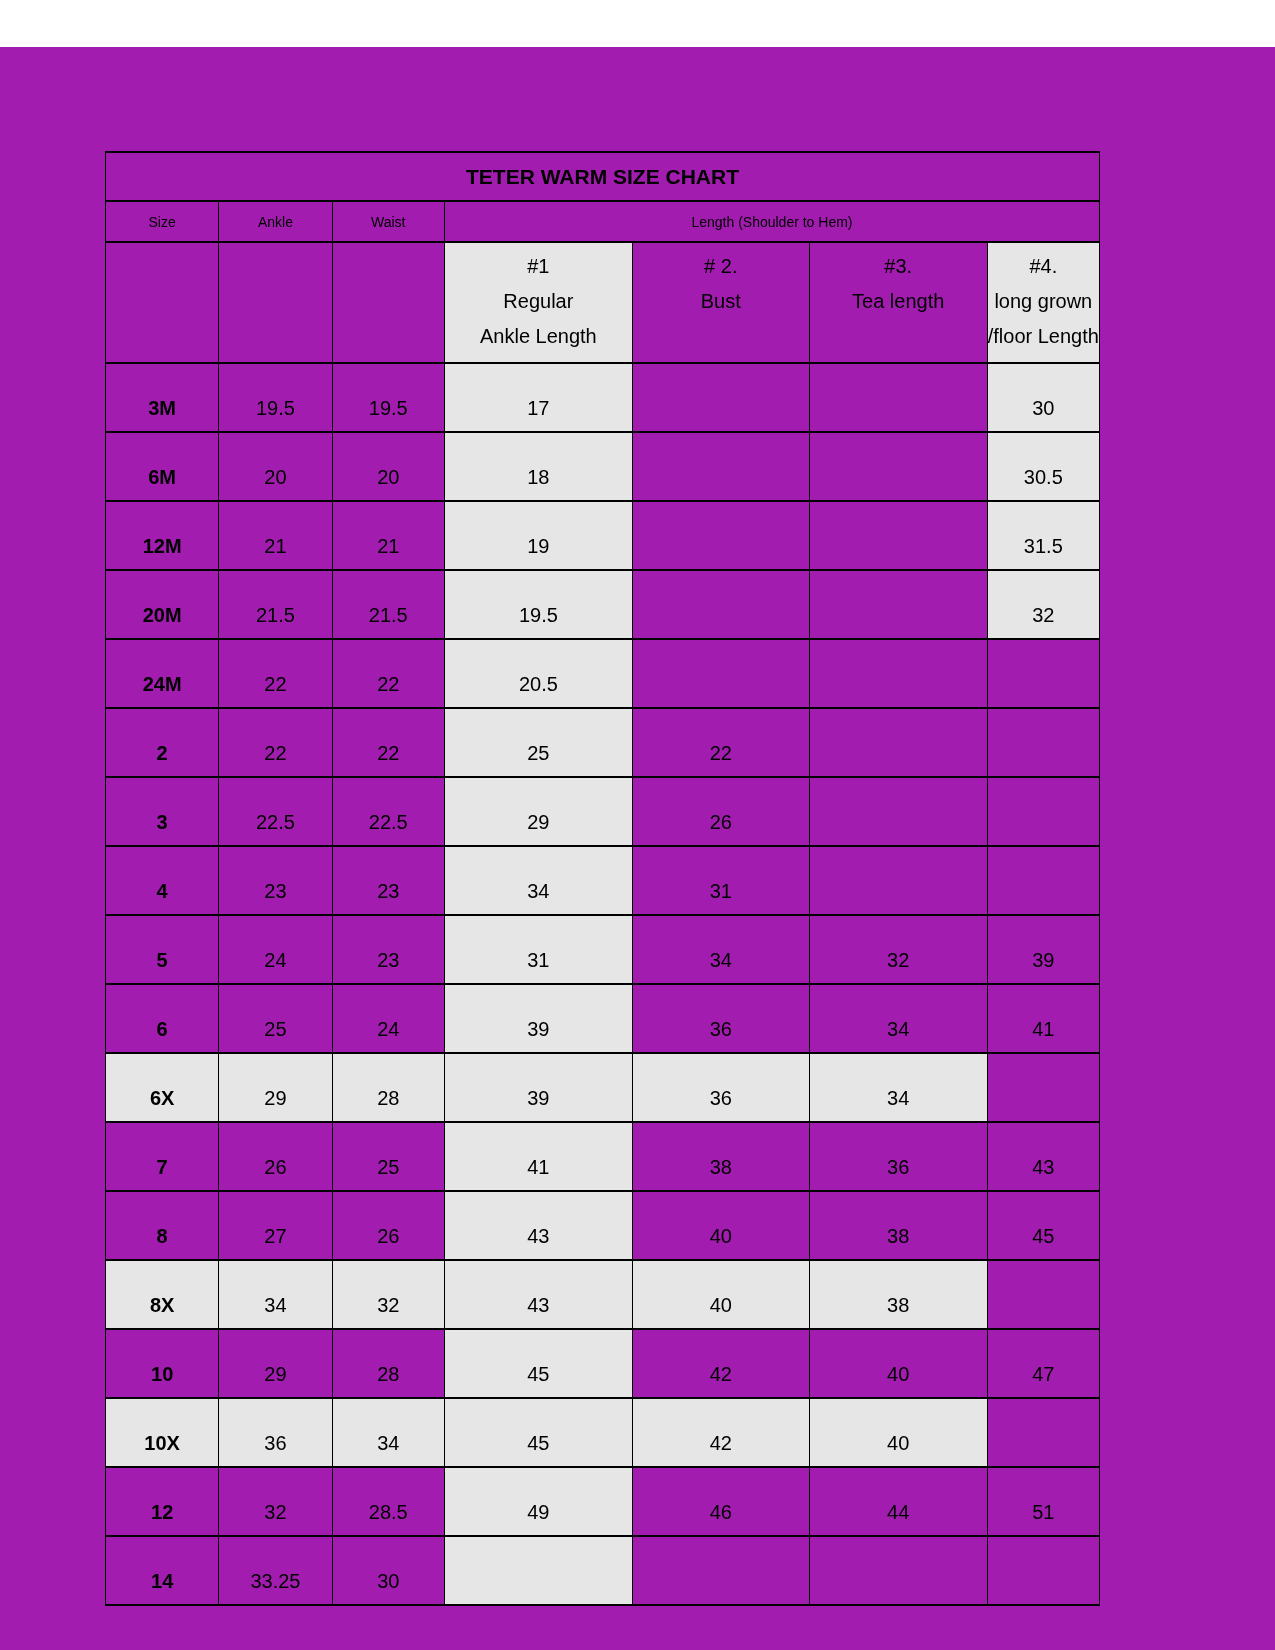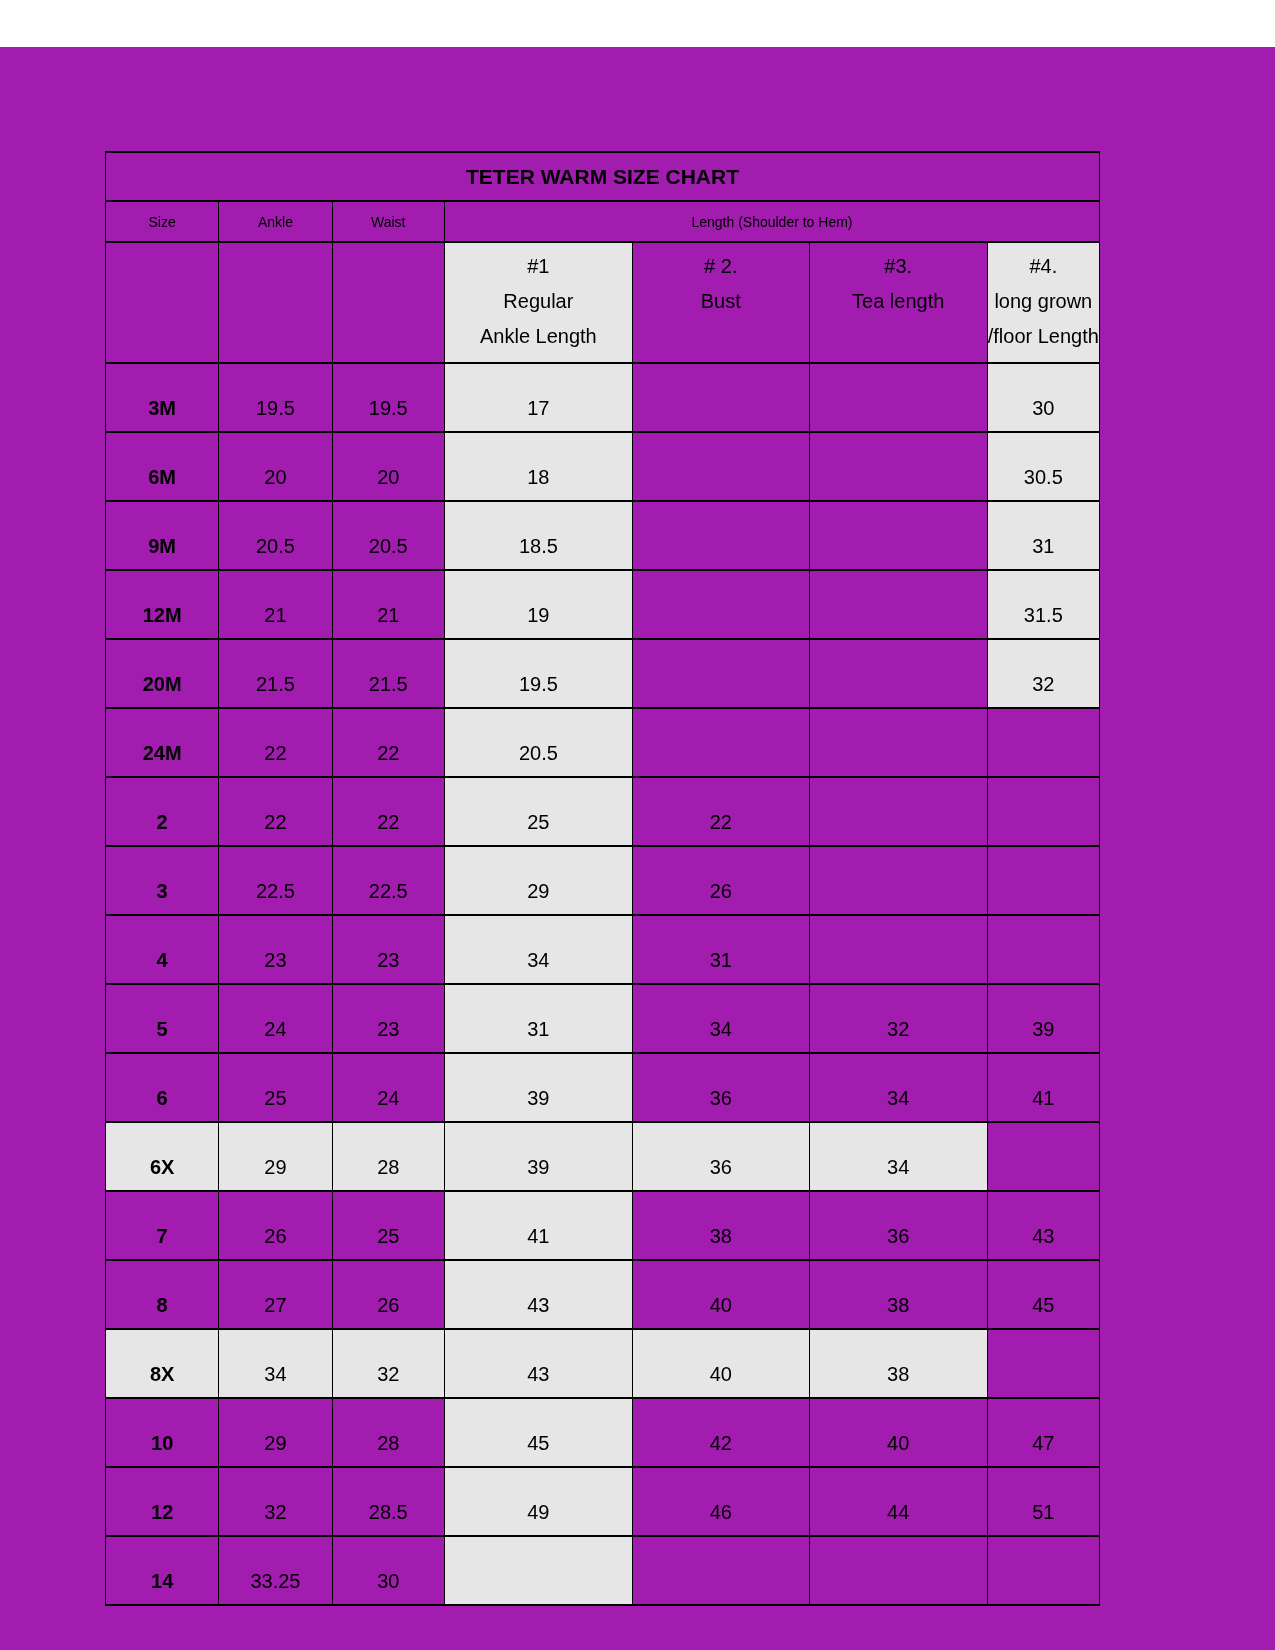--- a/index.html
+++ b/index.html
@@ -126,29 +126,20 @@
         <tr class="data-row">
           <td class="size-col">6M</td>
           <td>20</td>
           <td>20</td>
           <td class="shade">18</td>
           <td></td>
           <td></td>
           <td class="shade">30.5</td>
         </tr>
         <tr class="data-row">
-          <td class="size-col">9M</td>
-          <td>20.5</td>
-          <td>20.5</td>
-          <td class="shade">18.5</td>
-          <td></td>
-          <td></td>
-          <td class="shade">31</td>
-        </tr>
-        <tr class="data-row">
           <td class="size-col">12M</td>
           <td>21</td>
           <td>21</td>
           <td class="shade">19</td>
           <td></td>
           <td></td>
           <td class="shade">31.5</td>
         </tr>
         <tr class="data-row">
           <td class="size-col">20M</td>
@@ -252,20 +243,29 @@
         <tr class="data-row">
           <td class="size-col">10</td>
           <td>29</td>
           <td>28</td>
           <td class="shade">45</td>
           <td>42</td>
           <td>40</td>
           <td>47</td>
         </tr>
         <tr class="data-row">
+          <td class="size-col shade">10X</td>
+          <td class="shade">36</td>
+          <td class="shade">34</td>
+          <td class="shade">45</td>
+          <td class="shade">42</td>
+          <td class="shade">40</td>
+          <td></td>
+        </tr>
+        <tr class="data-row">
           <td class="size-col">12</td>
           <td>32</td>
           <td>28.5</td>
           <td class="shade">49</td>
           <td>46</td>
           <td>44</td>
           <td>51</td>
         </tr>
         <tr class="data-row">
           <td class="size-col">14</td>

